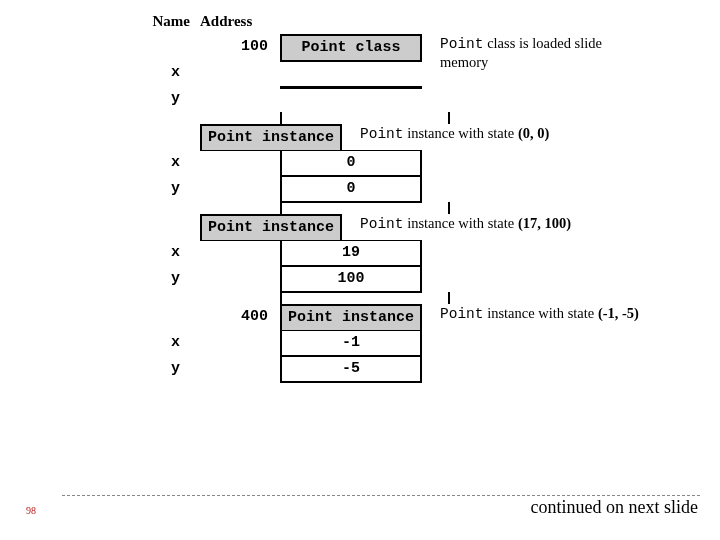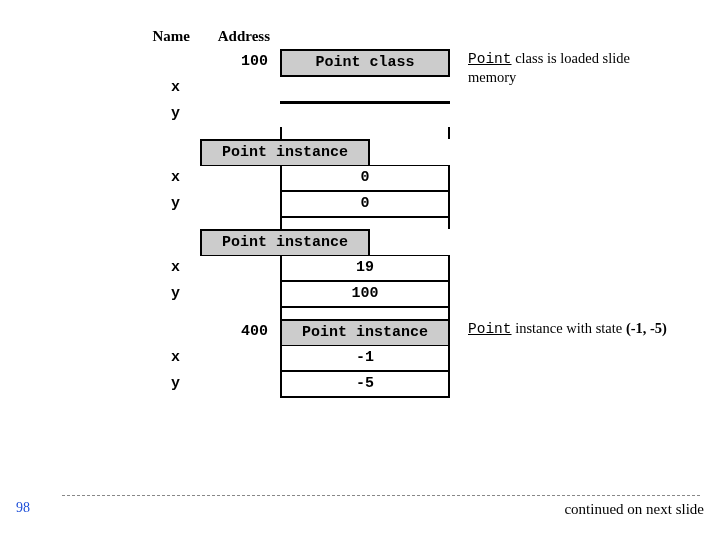--- a/index.html
+++ b/index.html
@@ -6,37 +6,37 @@
   body {
     margin: 0;
     padding: 0;
     width: 720px;
     height: 540px;
     font-family: Georgia, 'Times New Roman', serif;
     font-size: 15px;
     background: #fff;
     position: relative;
   }
-  .mono { font-family: 'Courier New', Courier, monospace; text-decoration: underline; }
+  .mono { font-family: 'Courier New', Courier, monospace; }
   .container {
-    padding-top: 28px;
+    padding-top: 13px;
   }
   .header-row {
     display: flex;
     align-items: baseline;
     margin-bottom: 4px;
   }
   .col-name {
     width: 200px;
     text-align: right;
     padding-right: 10px;
   }
   .col-addr {
     width: 80px;
-    text-align: right;
+    text-align: left;
     padding-right: 10px;
   }
   .col-cell {
     width: 170px;
   }
   .col-desc {
     width: 230px;
     padding-left: 18px;
     font-size: 14.5px;
   }
@@ -55,21 +55,21 @@
   }
   .addr-cell {
     width: 80px;
     text-align: right;
     padding-right: 12px;
     font-family: 'Courier New', Courier, monospace;
     font-weight: bold;
     line-height: 26px;
   }
   .mem-cell {
-    width: 170px;
+    width: 142px;
     border: 2px solid #000;
     border-top-width: 1px;
     border-bottom-width: 1px;
     background: #fff;
     text-align: center;
     font-family: 'Courier New', Courier, monospace;
     font-weight: bold;
     line-height: 24px;
     overflow: hidden;
   }
@@ -92,38 +92,38 @@
   .gap .bar {
     width: 170px;
     border-left: 2px solid #000;
     border-right: 2px solid #000;
   }
   .th {
     font-weight: bold;
   }
   .slide-num {
     position: absolute;
-    left: 16px;
+    left: 26px;
     bottom: 24px;
-    font-size: 14px;
-    color: #1d4ed8;
+    font-size: 10px;
+    color: #b91c1c;
   }
   .footer-line {
     position: absolute;
     left: 62px;
     right: 20px;
     bottom: 44px;
     border-top: 1px dashed #888;
     height: 0;
   }
   .continued {
     position: absolute;
-    right: 16px;
+    right: 22px;
     bottom: 22px;
-    font-size: 15px;
+    font-size: 18px;
   }
   .bold { font-weight: bold; }
 </style>
 </head>
 <body>
 
 <div class="container">
   <div class="header-row">
     <div class="col-name th">Name</div>
     <div class="col-addr th">Address</div>
@@ -152,20 +152,23 @@
     <div class="desc-cell"></div>
   </div>
   <div class="gap">
       <div class="spacer-left"></div>
       <div class="bar"></div>
     </div>
 
   <div class="row block-top">
     <div class="name-cell"></div>
     <div class="mem-cell header">Point instance</div>
+    <div class="desc-cell">
+      <span class="mono">Point</span><span> instance with state </span><span class="bold">(0, 0)</span>
+    </div>
   </div>
   <div class="row">
     <div class="name-cell">x</div>
     <div class="addr-cell"></div>
     <div class="mem-cell">0</div>
     <div class="desc-cell"></div>
   </div>
   <div class="row block-bottom">
     <div class="name-cell">y</div>
     <div class="addr-cell"></div>
@@ -173,20 +176,23 @@
     <div class="desc-cell"></div>
   </div>
   <div class="gap">
       <div class="spacer-left"></div>
       <div class="bar"></div>
     </div>
 
   <div class="row block-top">
     <div class="name-cell"></div>
     <div class="mem-cell header">Point instance</div>
+    <div class="desc-cell">
+      <span class="mono">Point</span><span> instance with state </span><span class="bold">(17, 100)</span>
+    </div>
   </div>
   <div class="row">
     <div class="name-cell">x</div>
     <div class="addr-cell"></div>
     <div class="mem-cell">19</div>
     <div class="desc-cell"></div>
   </div>
   <div class="row block-bottom">
     <div class="name-cell">y</div>
     <div class="addr-cell"></div>

